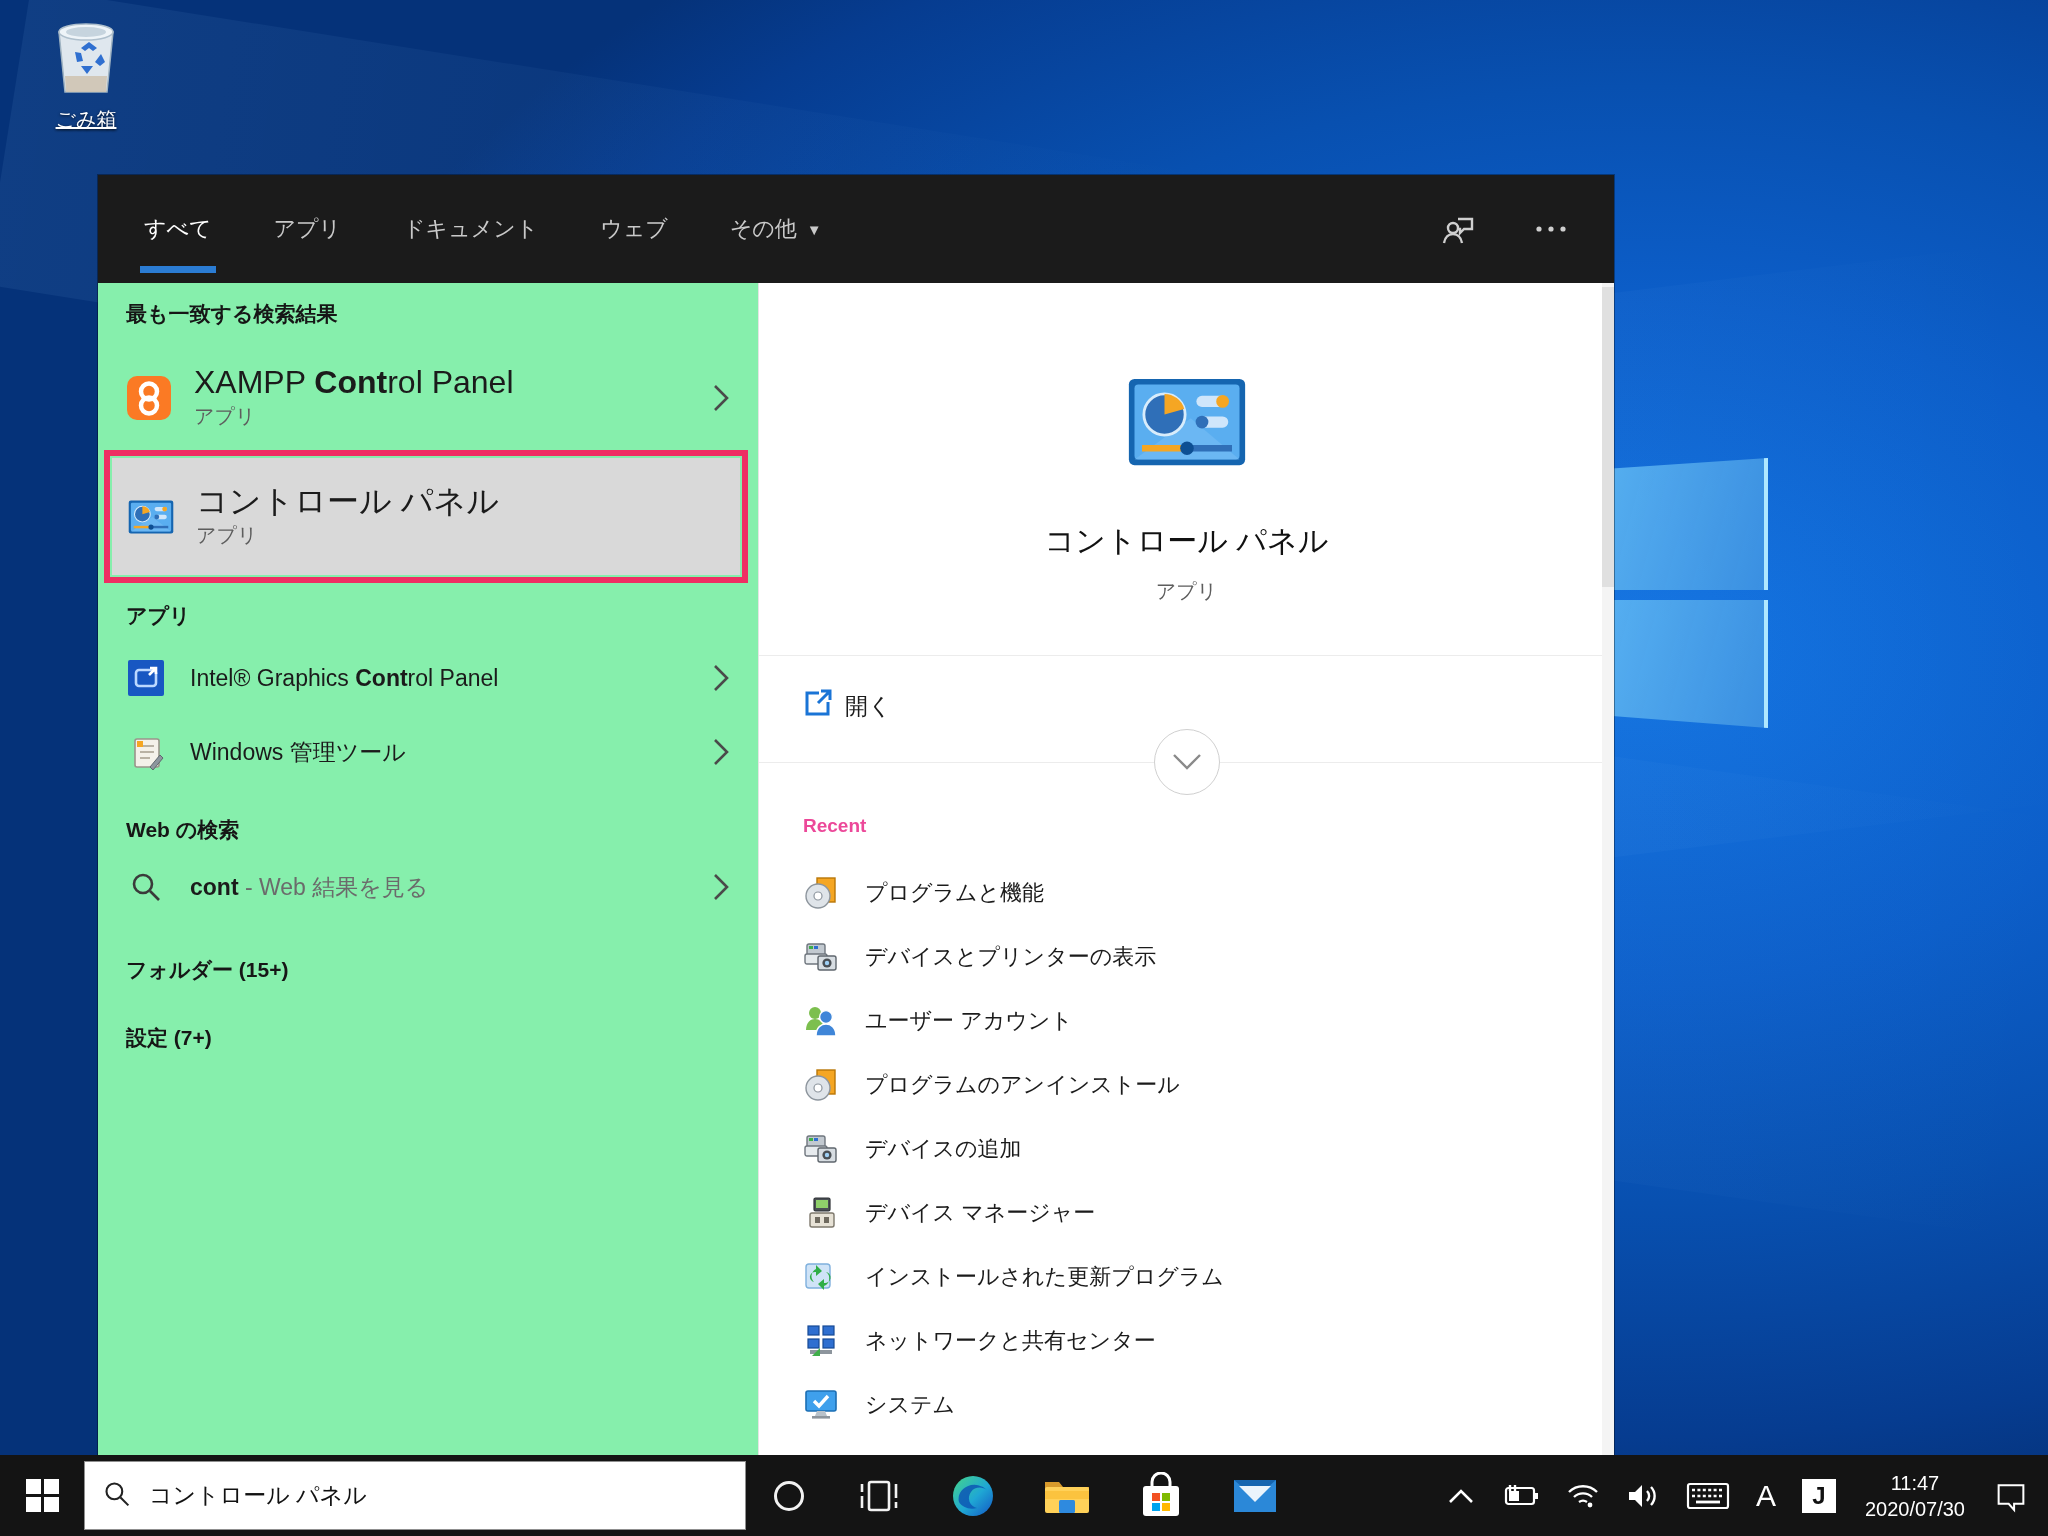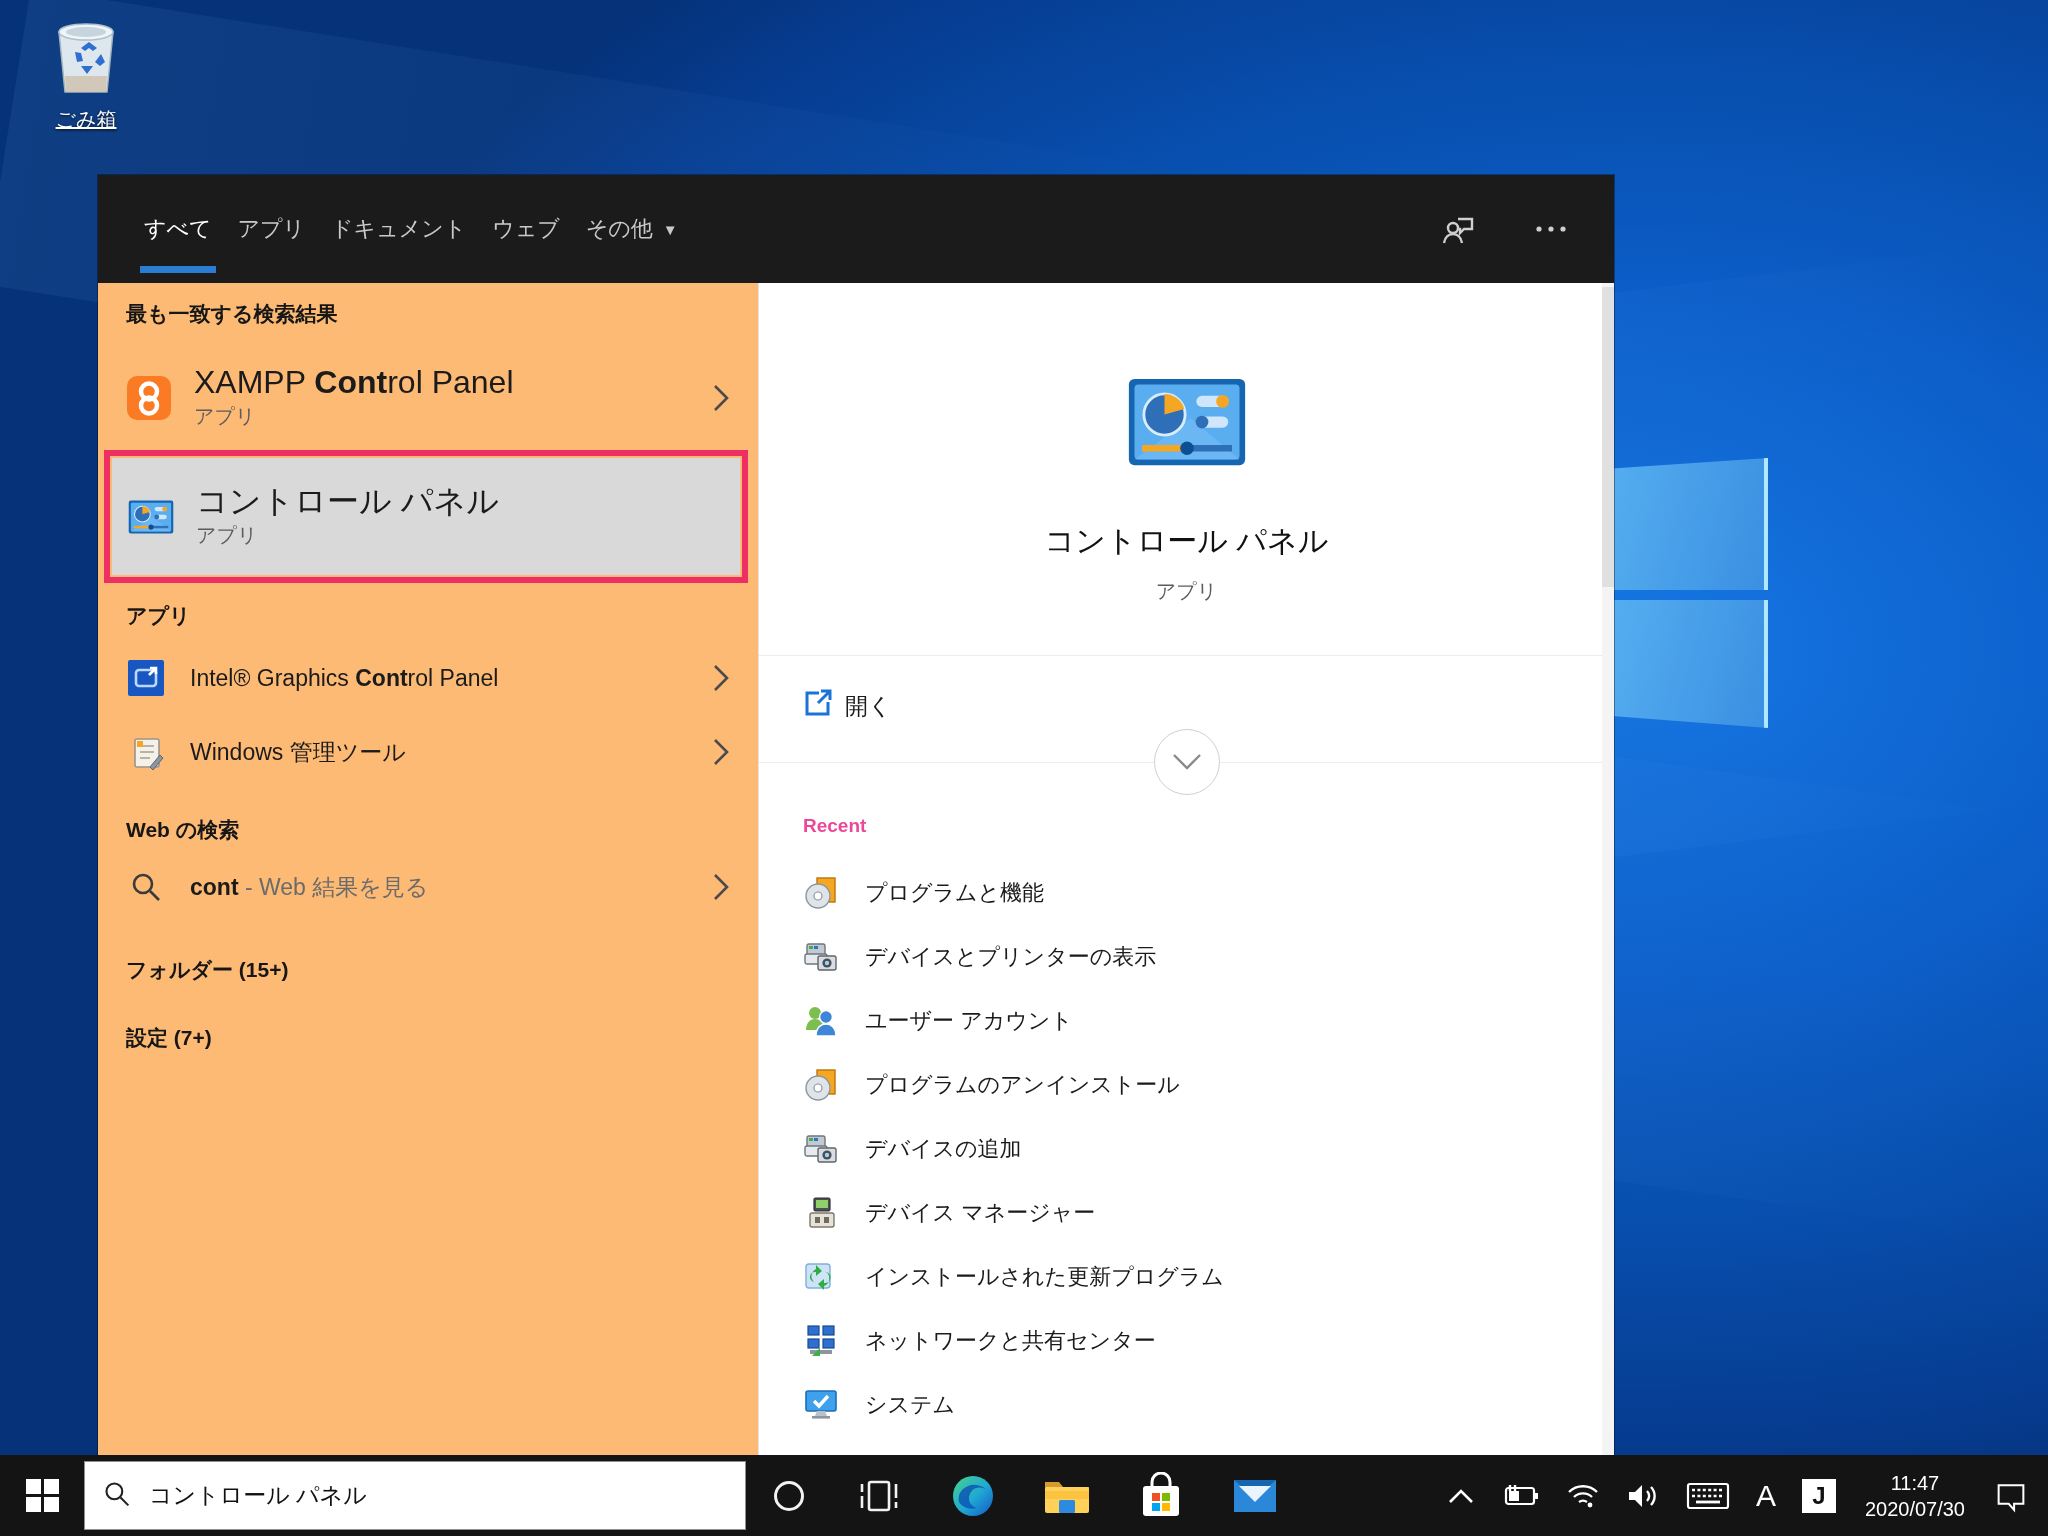--- a/index.html
+++ b/index.html
@@ -22,30 +22,30 @@
   .pane-bottom { left:1560px; top:600px; width:208px; height:128px; clip-path:polygon(0 0,100% 0,100% 100%,0 calc(100% - 16px)); }
 
   
   .recycle-bin { position:absolute; left:30px; top:14px; width:112px; text-align:center; cursor:default; }
   .recycle-bin .label { color:#fff; font-size:20px; margin-top:4px; text-shadow:0 1px 3px rgba(0,0,0,.8);text-decoration:underline; }
 
   
   .panel { position:absolute; left:98px; top:175px; width:1516px; height:1280px; display:flex; flex-direction:column;
     box-shadow:0 0 0 1px rgba(0,0,0,.35); }
   .panel-header { height:108px; background:#1b1b1b; display:flex; align-items:stretch; padding:0 46px; flex:none; }
-  .tabs { display:flex; gap:26px; }
+  .tabs { display:flex; gap:62px; }
   .tab { display:flex; align-items:center; position:relative; color:#c9c9c9; font-size:22px; cursor:pointer; }
   .tab.active { color:#fff; }
   .tab.active::after { content:""; position:absolute; left:-4px; right:-4px; bottom:10px; height:7px; background:#2b7cd3; }
   .tab .caret { margin-left:10px; font-size:15px; color:#c9c9c9; }
   .header-icons { margin-left:auto; display:flex; align-items:center; gap:58px; }
   .hicon { display:flex; align-items:center; cursor:pointer; }
 
   .panel-body { flex:1; display:flex; min-height:0; }
-  .left-col { width:660px; background:#fdba74; padding-top:16px; position:relative; flex:none; }
+  .left-col { width:660px; background:#86efac; padding-top:16px; position:relative; flex:none; }
   .right-col { flex:1; background:#ffffff; border-left:1px solid #e4e4e4; position:relative; }
 
   .section-label { font-size:21px; font-weight:bold; color:#161616; padding:0 28px; line-height:30px; }
   .section-label.spaced { margin-top:26px; }
 
   .result-row { display:flex; align-items:center; padding:15px 28px; cursor:pointer; }
   .result-row .ricon { width:46px; flex:none; display:flex; justify-content:center; }
   .result-row .rtext { margin-left:22px; }
   .title-line { font-size:32px; color:#1b1b1b; line-height:32px; white-space:nowrap; }
   .title-line b { font-weight:bold; }

